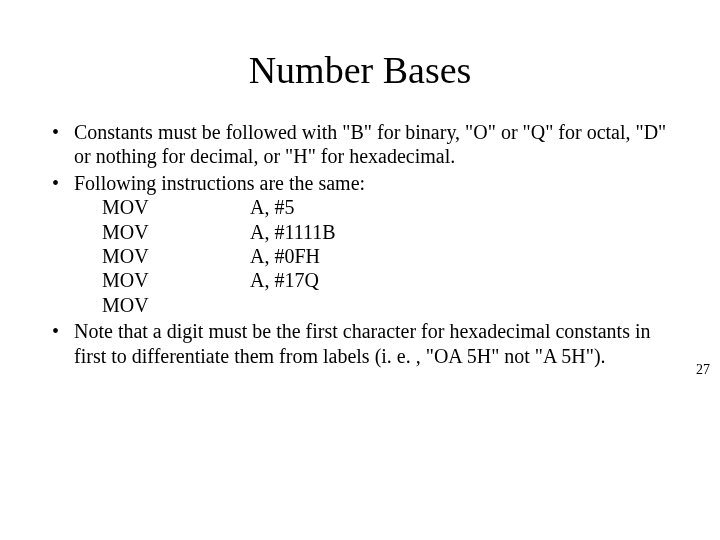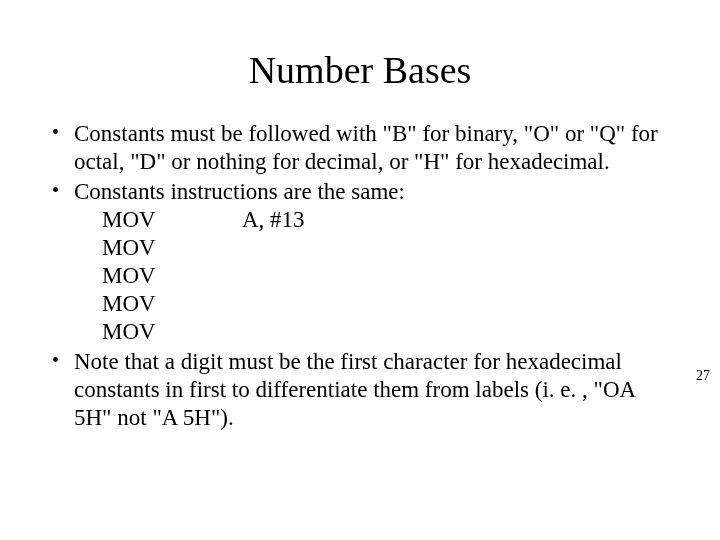--- a/index.html
+++ b/index.html
@@ -22,21 +22,21 @@
   .title {
     text-align: center;
     font-size: 38px;
     font-weight: normal;
     margin: 0;
     padding-top: 48px;
     padding-bottom: 28px;
   }
   .body {
     padding: 0 46px 0 46px;
-    font-size: 23px;
+    font-size: 20px;
     line-height: 1.22;
   }
   ul.bullets {
     list-style: none;
     margin: 0;
     padding: 0;
   }
   ul.bullets > li {
     position: relative;
     padding-left: 28px;
@@ -48,65 +48,69 @@
     left: 6px;
     top: 0;
     font-size: 20px;
     line-height: 1.22;
   }
   .sub {
     padding-left: 28px;
   }
   .instr-row {
     display: flex;
+    gap: 8px;
   }
   .instr-op {
     width: 140px;
     flex: 0 0 140px;
   }
   .instr-arg {
     flex: 1 1 auto;
   }
   .page-number {
     position: absolute;
     right: 10px;
-    bottom: 4px;
+    bottom: 10px;
     font-size: 14px;
   }
 </style>
 </head>
 <body>
 
 <div class="slide">
 
   <h1 class="title">Number Bases</h1>
 
   <div class="body">
     <ul class="bullets">
 
       <li>
         <span>Constants must be followed with "B" for binary, "O" or "Q" for octal, "D" or nothing for decimal, or "H" for hexadecimal.</span>
       </li>
 
       <li>
-        <span>Constants instructions are the same:</span>
+        <span>Following instructions are the same:</span>
 
         <div class="sub">
           <div class="instr-row">
             <span class="instr-op">MOV</span>
-            <span class="instr-arg">A, #13</span>
+            <span class="instr-arg">A, #5</span>
           </div>
           <div class="instr-row">
             <span class="instr-op">MOV</span>
+            <span class="instr-arg">A, #1111B</span>
           </div>
           <div class="instr-row">
             <span class="instr-op">MOV</span>
+            <span class="instr-arg">A, #0FH</span>
           </div>
           <div class="instr-row">
             <span class="instr-op">MOV</span>
+            <span class="instr-arg">A, #17Q</span>
           </div>
           <div class="instr-row">
             <span class="instr-op">MOV</span>
           </div>
         </div>
       </li>
 
       <li>
         <span>Note that a digit must be the first character for hexadecimal constants in first to differentiate them from labels (i. e. , "OA 5H" not "A 5H").</span>
       </li>

